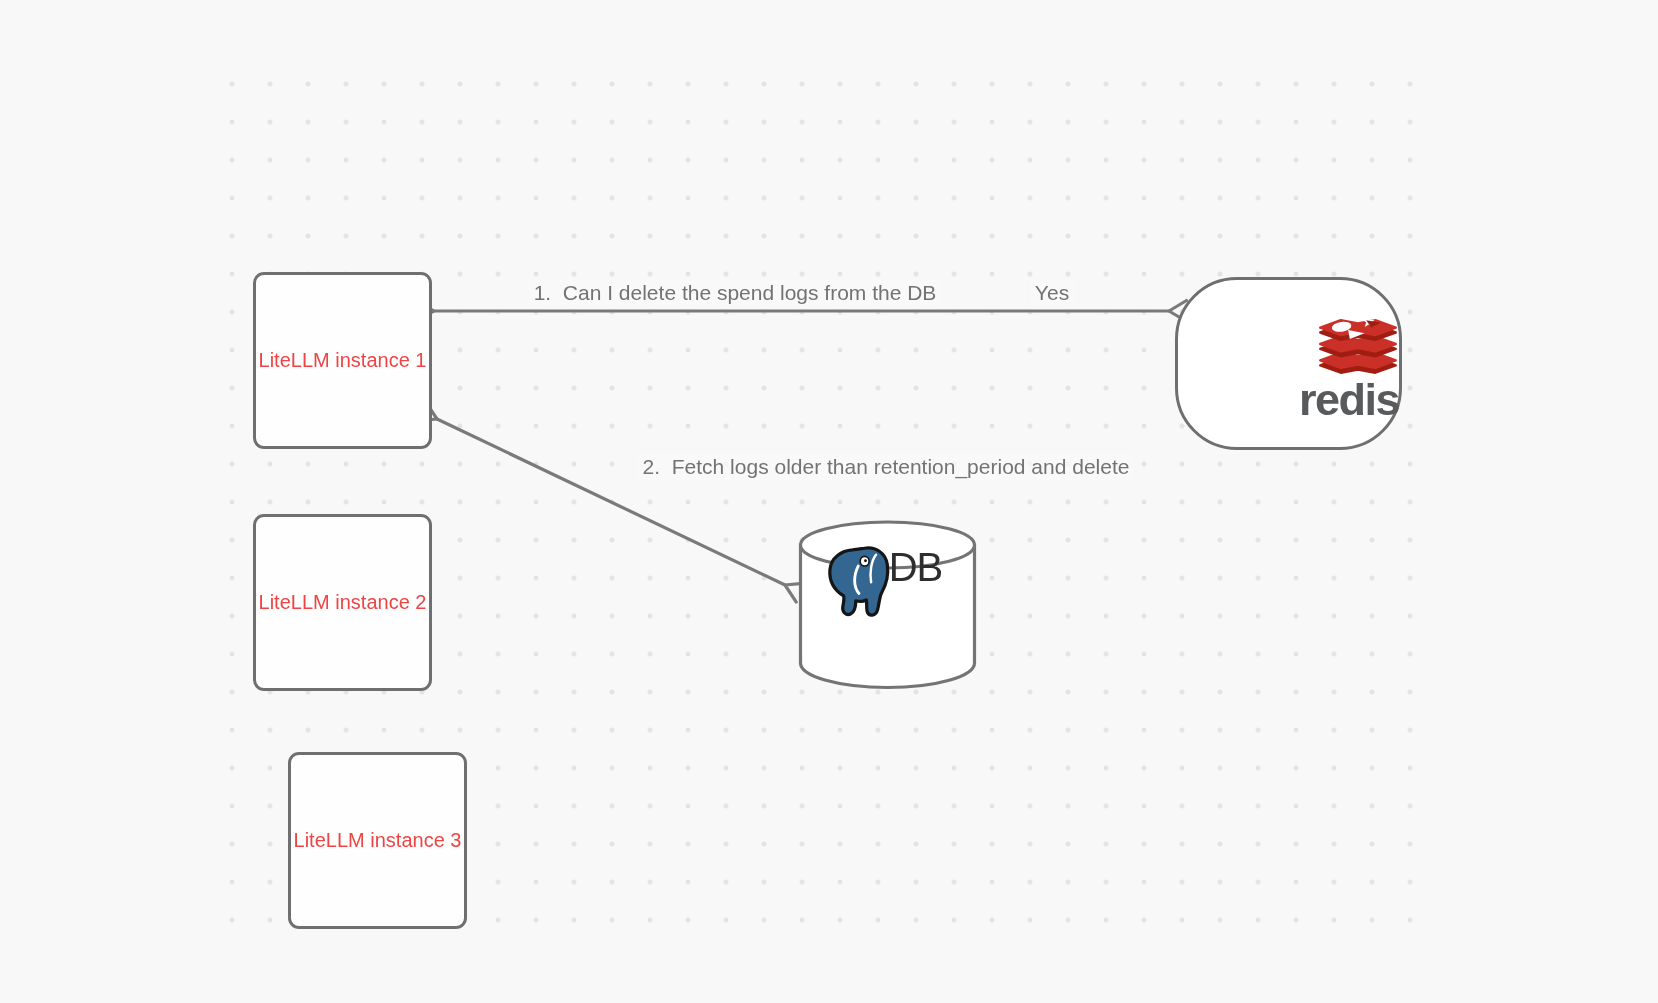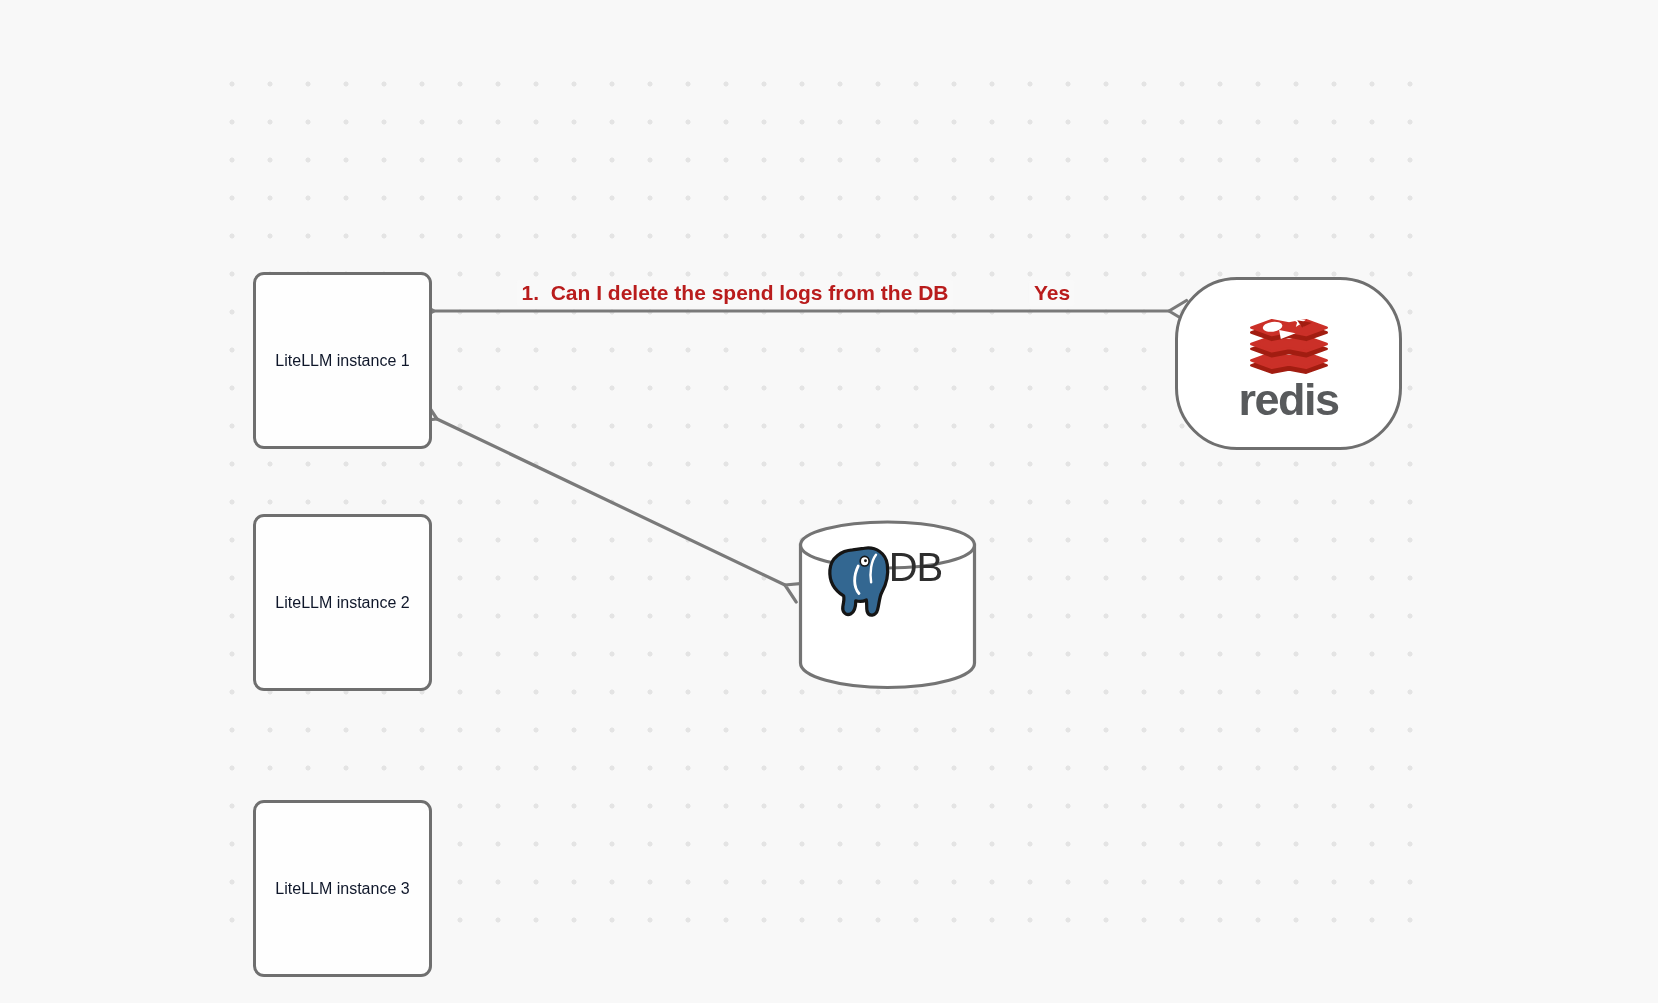--- a/index.html
+++ b/index.html
@@ -28,39 +28,39 @@
     width: 179px; height: 177px;
     box-sizing: border-box;
     background: #fefefe;
     border: 3px solid #6f6f6f;
     border-radius: 11px;
     display: flex;
     align-items: center;
     justify-content: center;
   }
   .inst-box .label {
-    font-size: 16px;
-    color: #0f172a;
+    font-size: 20px;
+    color: #ef4444;
     text-align: center;
   }
   #inst1 { top: 272px; }
   #inst2 { top: 514px; }
-  #inst3 { top: 800px; }
+  #inst3 { top: 752px; margin-left: 35px; }
 
   .redis-node {
     position: absolute;
     left: 1175px; top: 277px;
     width: 227px; height: 173px;
     box-sizing: border-box;
     background: #ffffff;
     border: 3px solid #6f6f6f;
     border-radius: 62px;
     display: flex;
     flex-direction: column;
-    align-items: center;
+    align-items: flex-end;
     justify-content: center;
     padding-top: 6px;
   }
   .redis-word {
     font-size: 45px;
     font-weight: 700;
     color: #585a5c;
     letter-spacing: -1.5px;
     line-height: 1;
     margin-top: 1px;
@@ -87,22 +87,22 @@
 
   .arrows-layer {
     position: absolute;
     left: 0; top: 0;
     pointer-events: none;
   }
   .arrow-label {
     position: absolute;
     transform: translate(-50%, -50%);
     font-size: 21px;
-    font-weight: 700;
-    color: #b91c1c;
+    font-weight: 400;
+    color: #737373;
     white-space: pre;
     background: rgba(248,248,248,0.78);
     padding: 1px 5px;
     border-radius: 3px;
   }
   #arrow1-label { left: 735px; top: 293px; }
   #arrow1-response { left: 1052px; top: 293px; }
   #arrow2-label { left: 886px; top: 467px; }
 </style>
 </head>
@@ -168,14 +168,15 @@
       <path d="M44,26 C38,38 38,52 45,60" fill="none" stroke="#ffffff" stroke-width="3.5" stroke-linecap="round"></path>
       <path d="M66,12 C60,20 58,34 60,46" fill="none" stroke="#ffffff" stroke-width="3" stroke-linecap="round"></path>
       <ellipse cx="52" cy="20" rx="5.5" ry="6" fill="#ffffff" stroke="#151515" stroke-width="2"></ellipse>
       <circle cx="53" cy="19.5" r="1.8" fill="#151515"></circle>
     </svg>
     <span class="db-label">DB</span>
   </div>
 
   <div class="arrow-label" id="arrow1-label">1.  Can I delete the spend logs from the DB</div>
   <div class="arrow-label" id="arrow1-response">Yes</div>
+  <div class="arrow-label" id="arrow2-label">2.  Fetch logs older than retention_period and delete</div>
 
 </div>
 
 </body></html>

